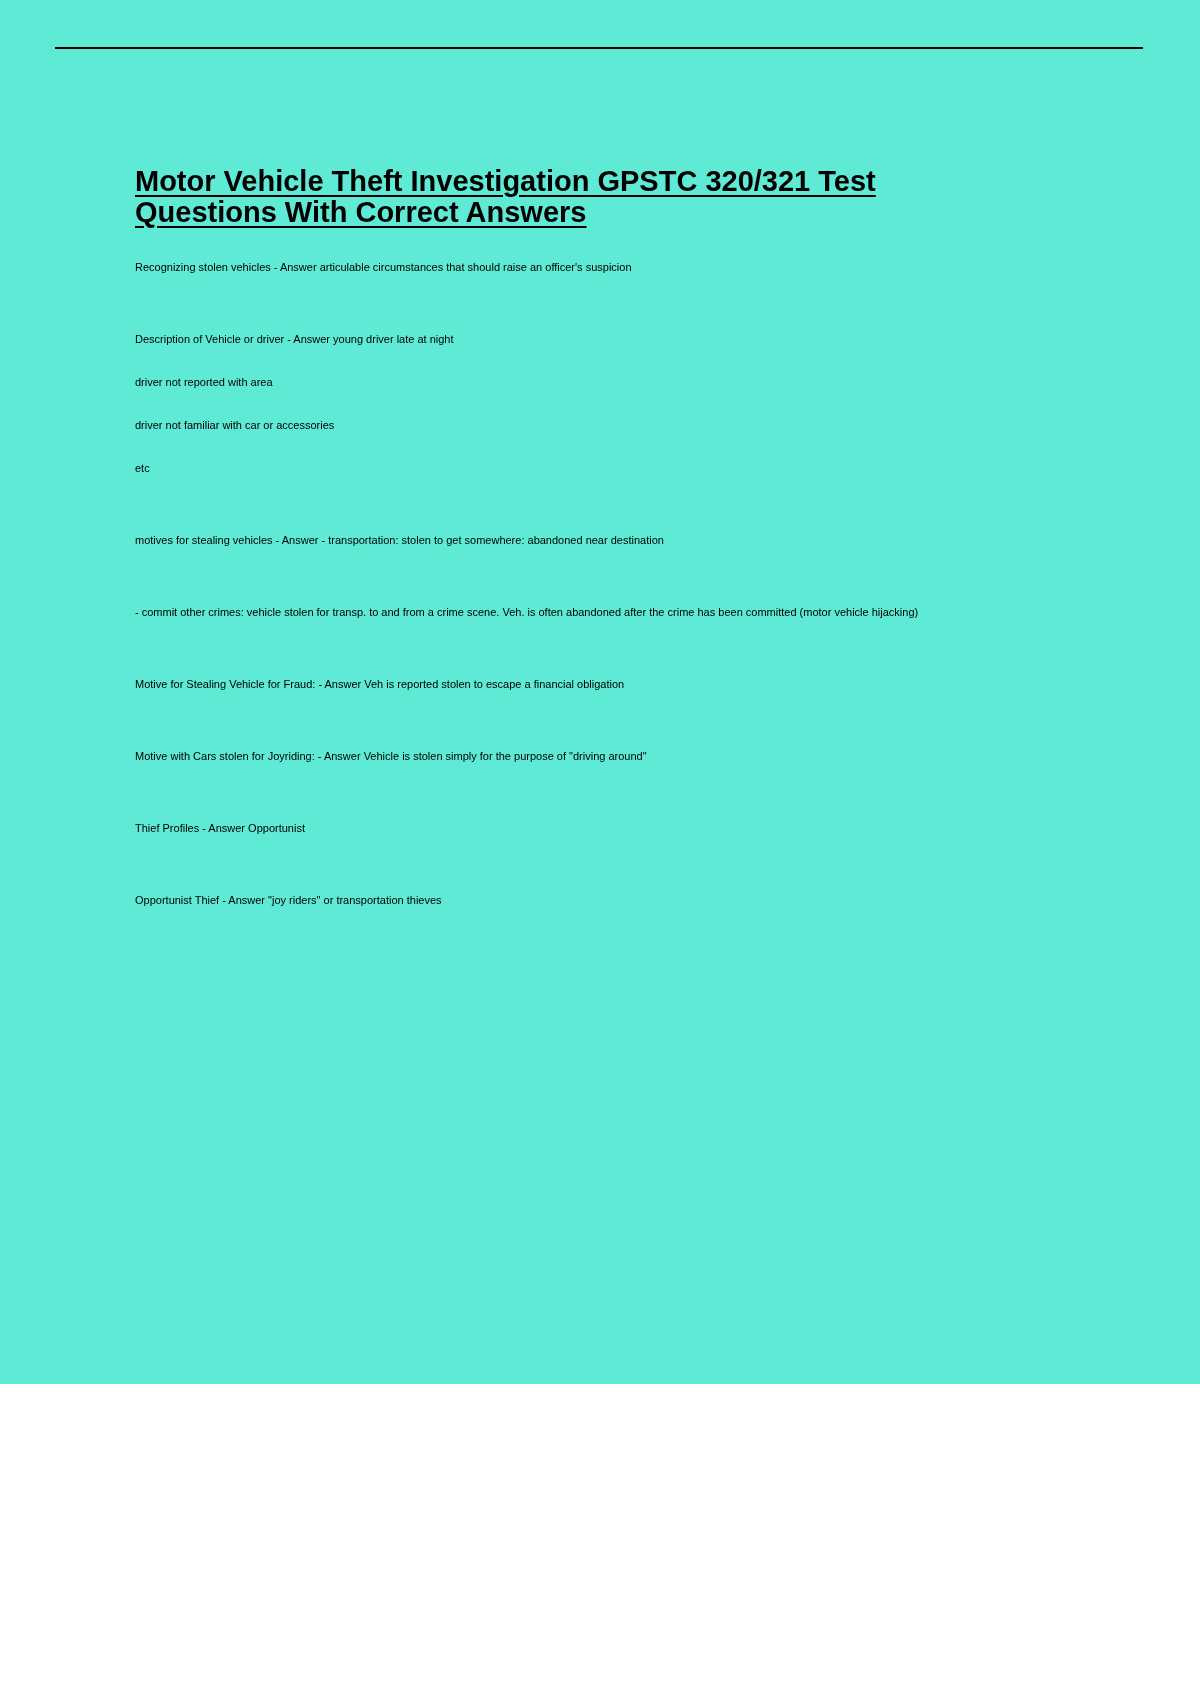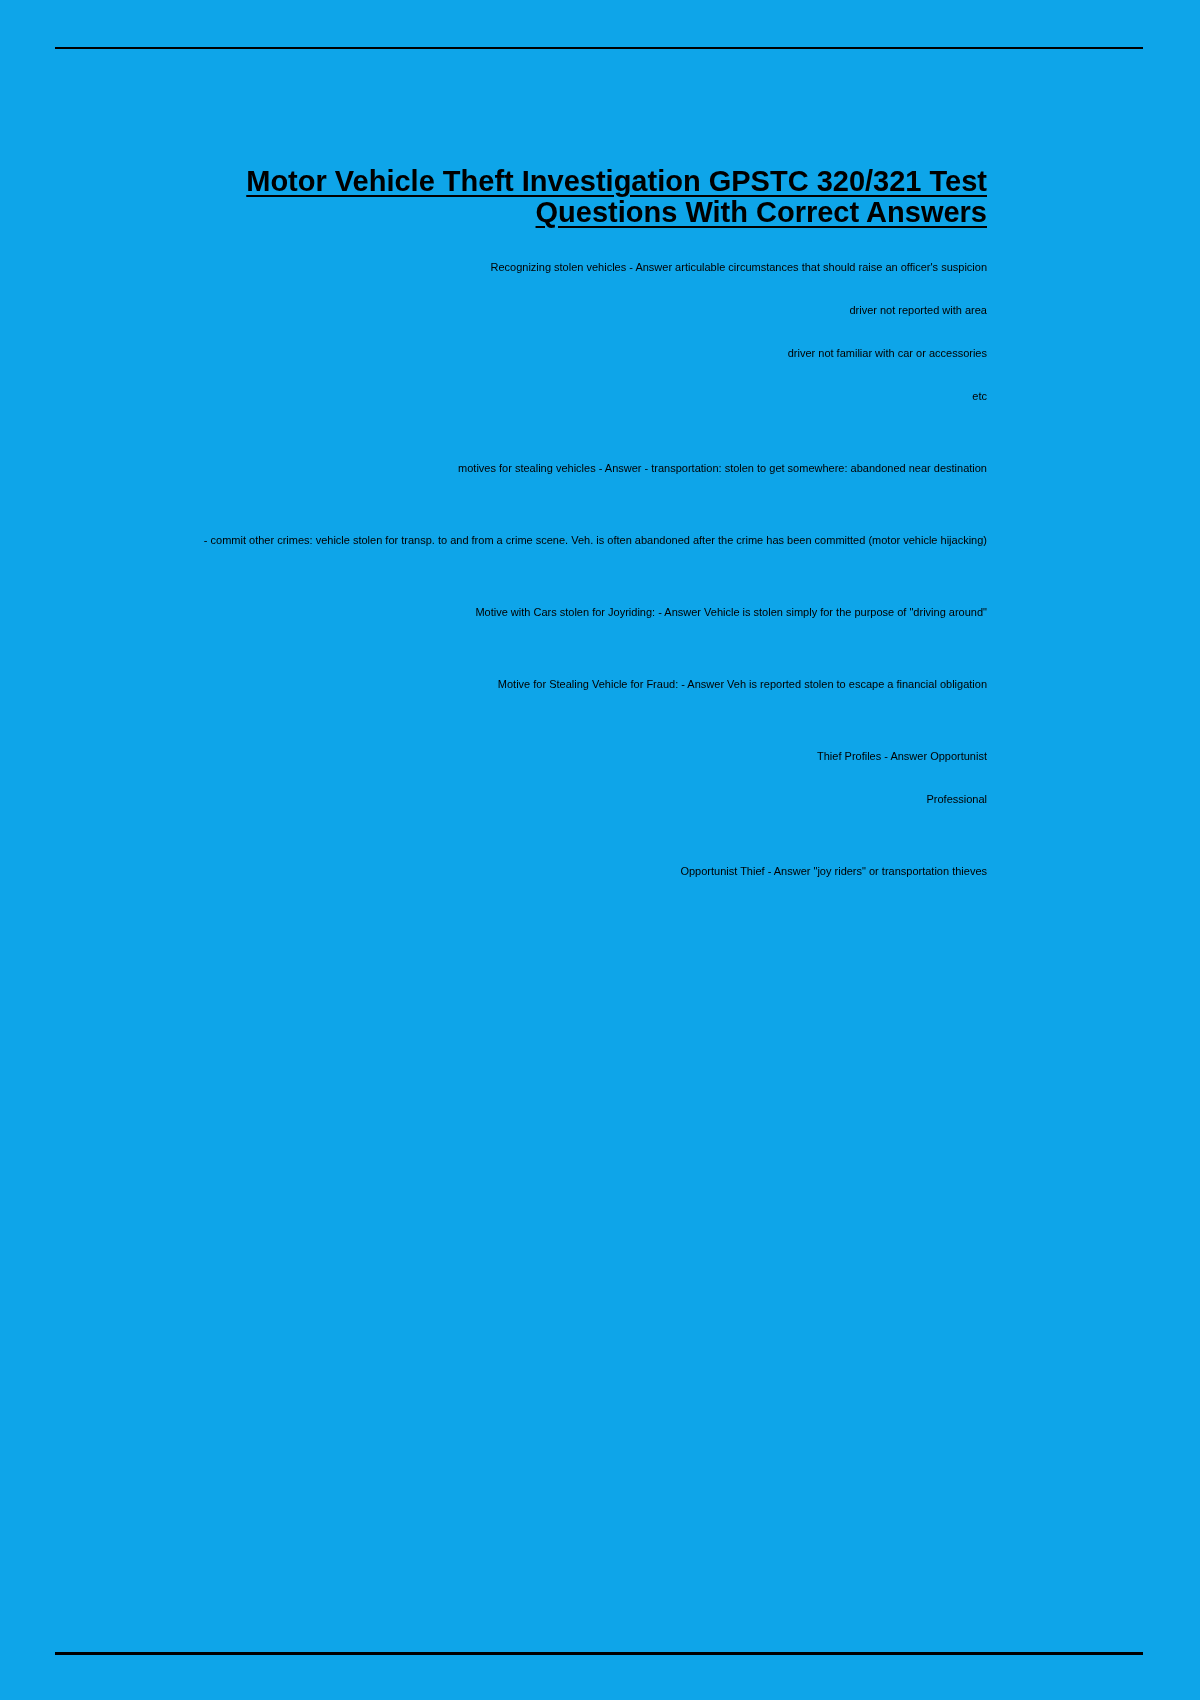--- a/index.html
+++ b/index.html
@@ -10,24 +10,23 @@
   body {
     width: 1200px;
     height: 1700px;
     font-family: "Liberation Sans", sans-serif;
     color: #000000;
     position: relative;
   }
   .page {
     position: relative;
     width: 1200px;
-    height: 1700px;
-    background: #0ea5e9;
+    height: 1384px;
+    background: #5eead4;
     overflow: hidden;
-    text-align: right;
   }
   .rule {
     position: absolute;
     left: 55px;
     right: 57px;
     background: #000000;
   }
   .rule-top {
     top: 47px;
     height: 2px;
@@ -66,41 +65,41 @@
 <div class="page">
 
   <div class="rule rule-top"></div>
 
   <div class="content">
 
     <h1 class="doc-title">Motor Vehicle Theft Investigation GPSTC 320/321 Test Questions With Correct Answers</h1>
 
     <p class="para">Recognizing stolen vehicles - Answer articulable circumstances that should raise an officer's suspicion</p>
 
+    <p class="para block-gap">Description of Vehicle or driver - Answer young driver late at night</p>
 
     <p class="para">driver not reported with area</p>
 
     <p class="para">driver not familiar with car or accessories</p>
 
 
     <p class="para">etc</p>
 
     <p class="para block-gap">motives for stealing vehicles - Answer - transportation: stolen to get somewhere: abandoned near destination</p>
 
     <p class="para block-gap">- commit other crimes: vehicle stolen for transp. to and from a crime scene. Veh. is often abandoned after the crime has been committed (motor vehicle hijacking)</p>
 
 
+    <p class="para block-gap">Motive for Stealing Vehicle for Fraud: - Answer Veh is reported stolen to escape a financial obligation</p>
+
     <p class="para block-gap">Motive with Cars stolen for Joyriding: - Answer Vehicle is stolen simply for the purpose of "driving around"</p>
-
-    <p class="para block-gap">Motive for Stealing Vehicle for Fraud: - Answer Veh is reported stolen to escape a financial obligation</p>
 
     <p class="para block-gap">Thief Profiles - Answer Opportunist</p>
 
 
-    <p class="para">Professional</p>
 
     <p class="para block-gap">Opportunist Thief - Answer "joy riders" or transportation thieves</p>
 
   </div>
 
   <div class="rule rule-bottom"></div>
 
 </div>
 
 </body></html>

